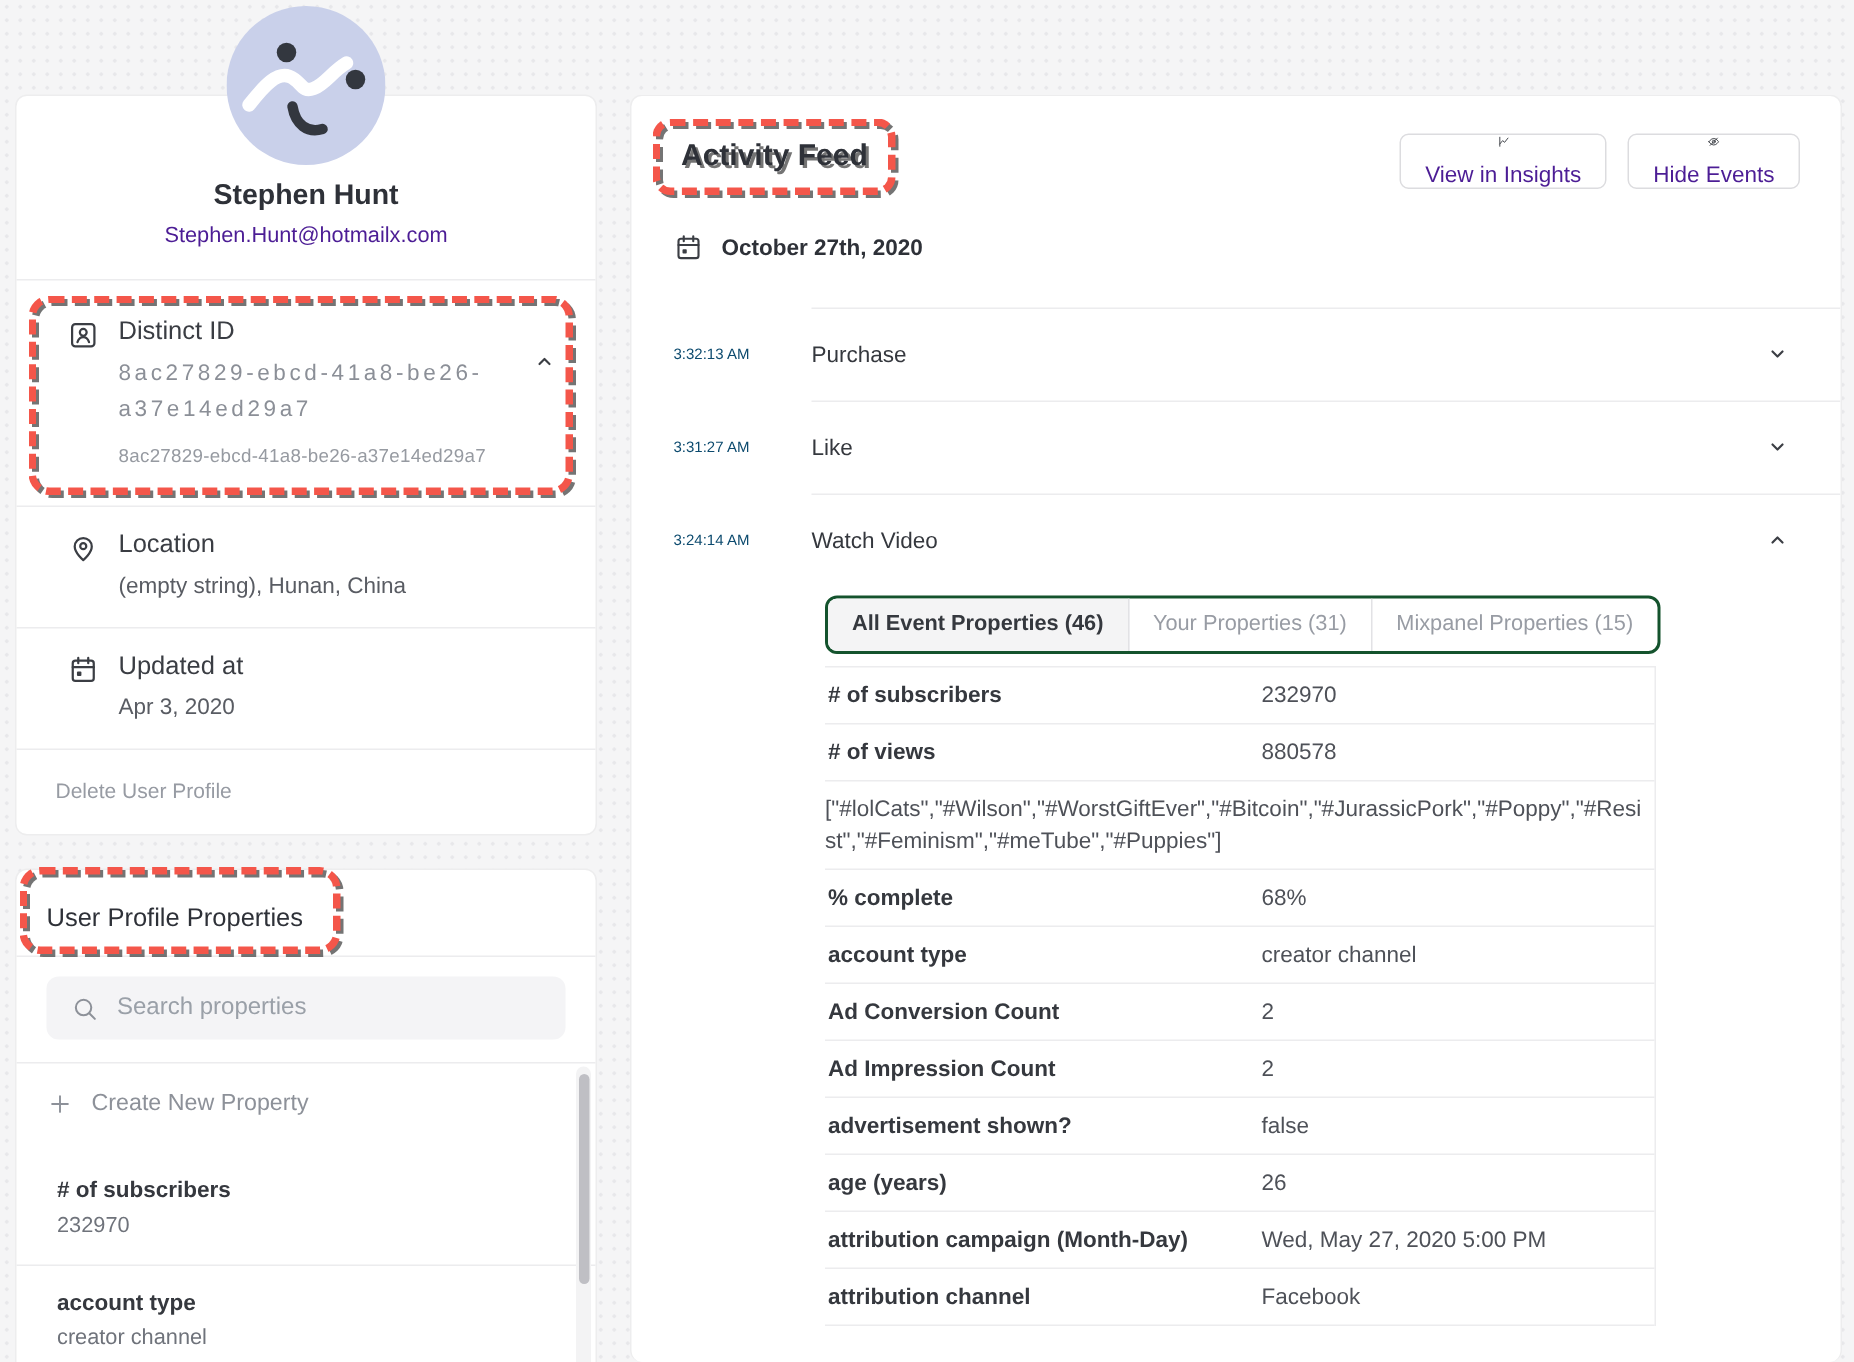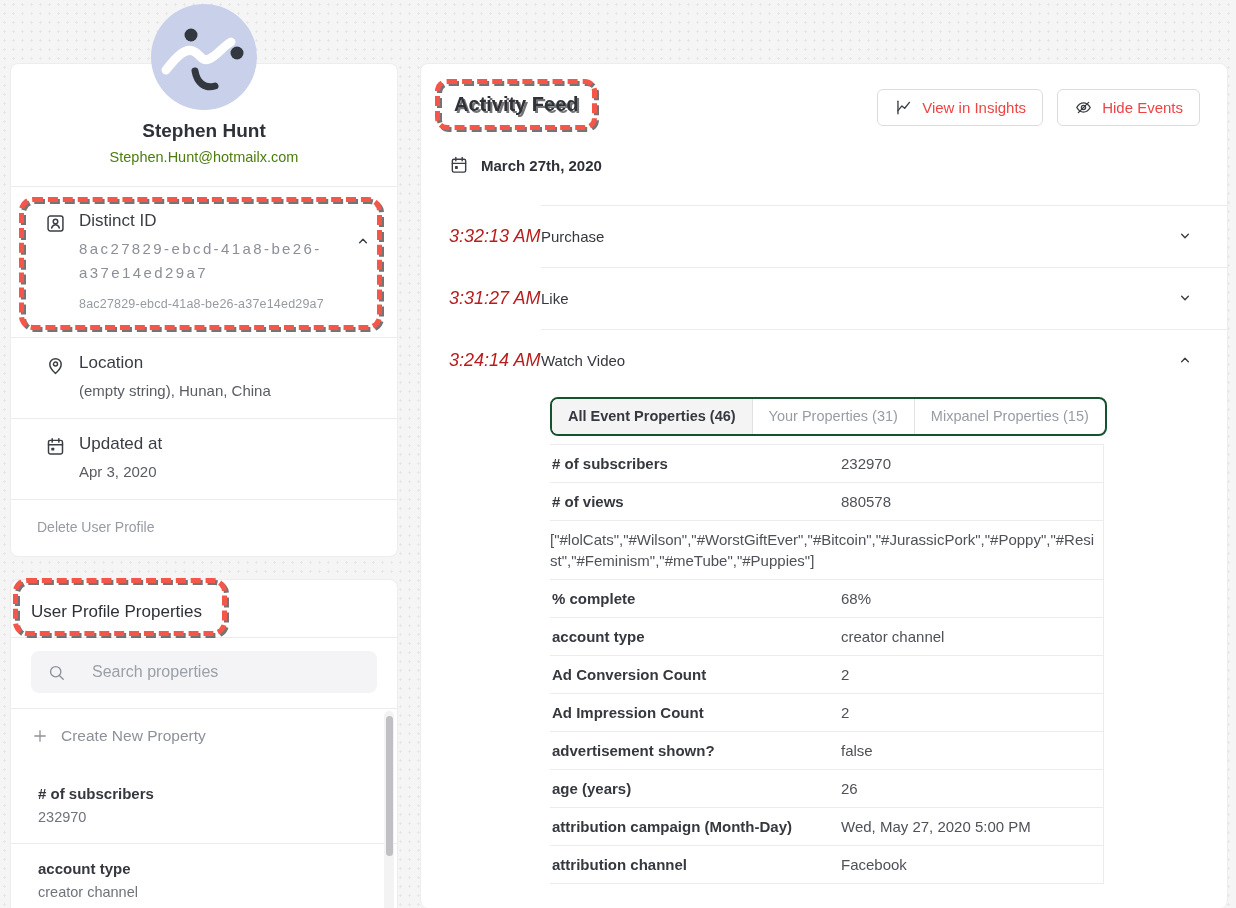--- a/index.html
+++ b/index.html
@@ -25,39 +25,39 @@
   }
 
   
   .left-col { position:absolute; left:10px; top:63px; width:388px; }
   .avatar {
     position:absolute; top:-59px; left:50%; transform:translateX(-50%);
     width:106px; height:106px; z-index:3;
   }
   .card1 { position:relative; padding-top:56px; }
   .profile-name { text-align:center; font-size:19px; font-weight:700; color:#2e3138; }
-  .profile-email { text-align:center; font-size:14.5px; color:#4d7c0f; margin-top:7px; padding-bottom:21px; }
+  .profile-email { text-align:center; font-size:14.5px; color:#4c1d95; margin-top:7px; padding-bottom:21px; }
   .divider { height:1px; background:#ececee; }
   .section { position:relative; display:flex; gap:13px; padding:15px 20px 17px 34px; }
   .section-icon { flex:0 0 21px; margin-top:2px; }
   .section-icon svg { display:block; }
   .section-title { font-size:17px; color:#3a3d43; }
   .section-value { font-size:15px; color:#595c63; margin-top:7px; line-height:21px; }
   .distinct-wrap { position:relative; }
   .distinct-id-main { font-size:15px; color:#8b8f97; letter-spacing:2.4px; line-height:24px; width:272px; margin-top:6px; }
   .distinct-id-sub { font-size:12.5px; color:#969aa1; margin-top:12px; letter-spacing:0.2px; }
   .chev-btn { position:absolute; right:22px; top:44px; width:22px; height:22px; cursor:pointer; }
   .delete-row { padding:19px 26px 21px; font-size:14px; color:#979ba3; cursor:pointer; }
 
   .card2 { position:relative; margin-top:22px; height:720px; }
   .card2-title-row { position:relative; padding:22px 20px 15px; }
   .card2-title { font-size:17px; font-weight:400; color:#2e3138; }
   .search-row { padding:13px 20px 15px; }
   .search-box {
-    display:flex; align-items:center; gap:26px; height:42px;
+    display:flex; align-items:center; gap:12px; height:42px;
     background:#f4f4f6; border-radius:8px; padding:0 16px;
   }
   .search-box input {
     border:none; outline:none; background:transparent; flex:1;
     font-family:"Liberation Sans",sans-serif; font-size:16px; color:#3b3e44;
   }
   .search-box input::placeholder { color:#9aa0a8; }
   .prop-list { position:relative; }
   .create-row { display:flex; align-items:center; gap:12px; padding:18px 20px 24px; color:#8d9199; font-size:15.5px; cursor:pointer; }
   .prop-item { padding:16px 27px 18px; border-bottom:1px solid #ececee; cursor:pointer; }
@@ -75,29 +75,29 @@
   .main-header { display:flex; align-items:center; justify-content:space-between; padding:15px 27px 0 14px; }
   .title-ann {
     display:inline-block; border:5px dashed #f4564a; border-radius:12px;
     padding:9px 14px; filter:drop-shadow(2px 2.5px 0 rgba(70,70,70,0.75));
   }
   .main-title { font-size:20px; font-weight:700; color:#2e3138; }
   .btn-row { display:flex; gap:14px; margin-top:6px; }
   .btn {
     display:flex; align-items:center; gap:9px; height:37px; padding:0 16px;
     border:1px solid #dcdcdf; border-radius:6px; background:#fff;
-    font-size:15px; color:#ef4444; cursor:pointer; white-space:nowrap;
+    font-size:15px; color:#4c1d95; cursor:pointer; white-space:nowrap;flex-direction:column;
   }
   .date-row { display:flex; align-items:center; gap:12px; margin:25px 28px 0; }
   .date-text { font-size:15px; font-weight:700; color:#2e3138; }
 
   .events { margin-top:30px; }
   .event-row { position:relative; height:62px; display:flex; align-items:center; padding-left:28px; cursor:pointer; }
   .event-row::before { content:""; position:absolute; top:0; left:120px; right:0; height:1px; background:#ececee; }
-  .event-time { width:92px; font-size:18px; color:#b91c1c;font-style:italic; }
+  .event-time { width:92px; font-size:10px; color:#0c4a6e; }
   .event-name { font-size:15px; color:#35383e; }
   .event-chev { margin-left:auto; margin-right:32px; width:20px; height:20px; }
 
   .expanded-panel { margin:6px 0 0 129px; width:554px; }
   .tabs { display:inline-flex; border:2px solid #14532d; border-radius:8px; overflow:hidden; background:#fff; }
   .tab { padding:0 16px; line-height:35px; font-size:14.5px; color:#989ca4; cursor:pointer; border-right:1px solid #e2e2e5; white-space:nowrap; }
   .tab:last-child { border-right:none; }
   .tab.active { background:#f4f4f5; color:#35383e; font-weight:700; }
 
   .ptable { margin-top:8px; border-top:1px solid #ececee; border-right:1px solid #ececee; }
@@ -244,21 +244,21 @@
       </div>
     </div>
   </div>
 
   <div class="date-row">
     <svg width="20" height="20" viewBox="0 0 24 24" class="icon-stroke">
       <rect x="4" y="5" width="16" height="15.5" rx="2"></rect>
       <path d="M4 10h16M8.2 3v4M15.8 3v4"></path>
       <rect x="7.2" y="13.3" width="3.4" height="3.4" rx="0.7" fill="#3b3e44" stroke="none"></rect>
     </svg>
-    <span class="date-text">March 27th, 2020</span>
+    <span class="date-text">October 27th, 2020</span>
   </div>
 
   <div class="events">
 
     <div class="event-row">
       <span class="event-time">3:32:13 AM</span>
       <span class="event-name">Purchase</span>
       <span class="event-chev">
         <svg width="20" height="20" viewBox="0 0 24 24" class="icon-stroke">
           <polyline points="8 10 12 14 16 10"></polyline>

